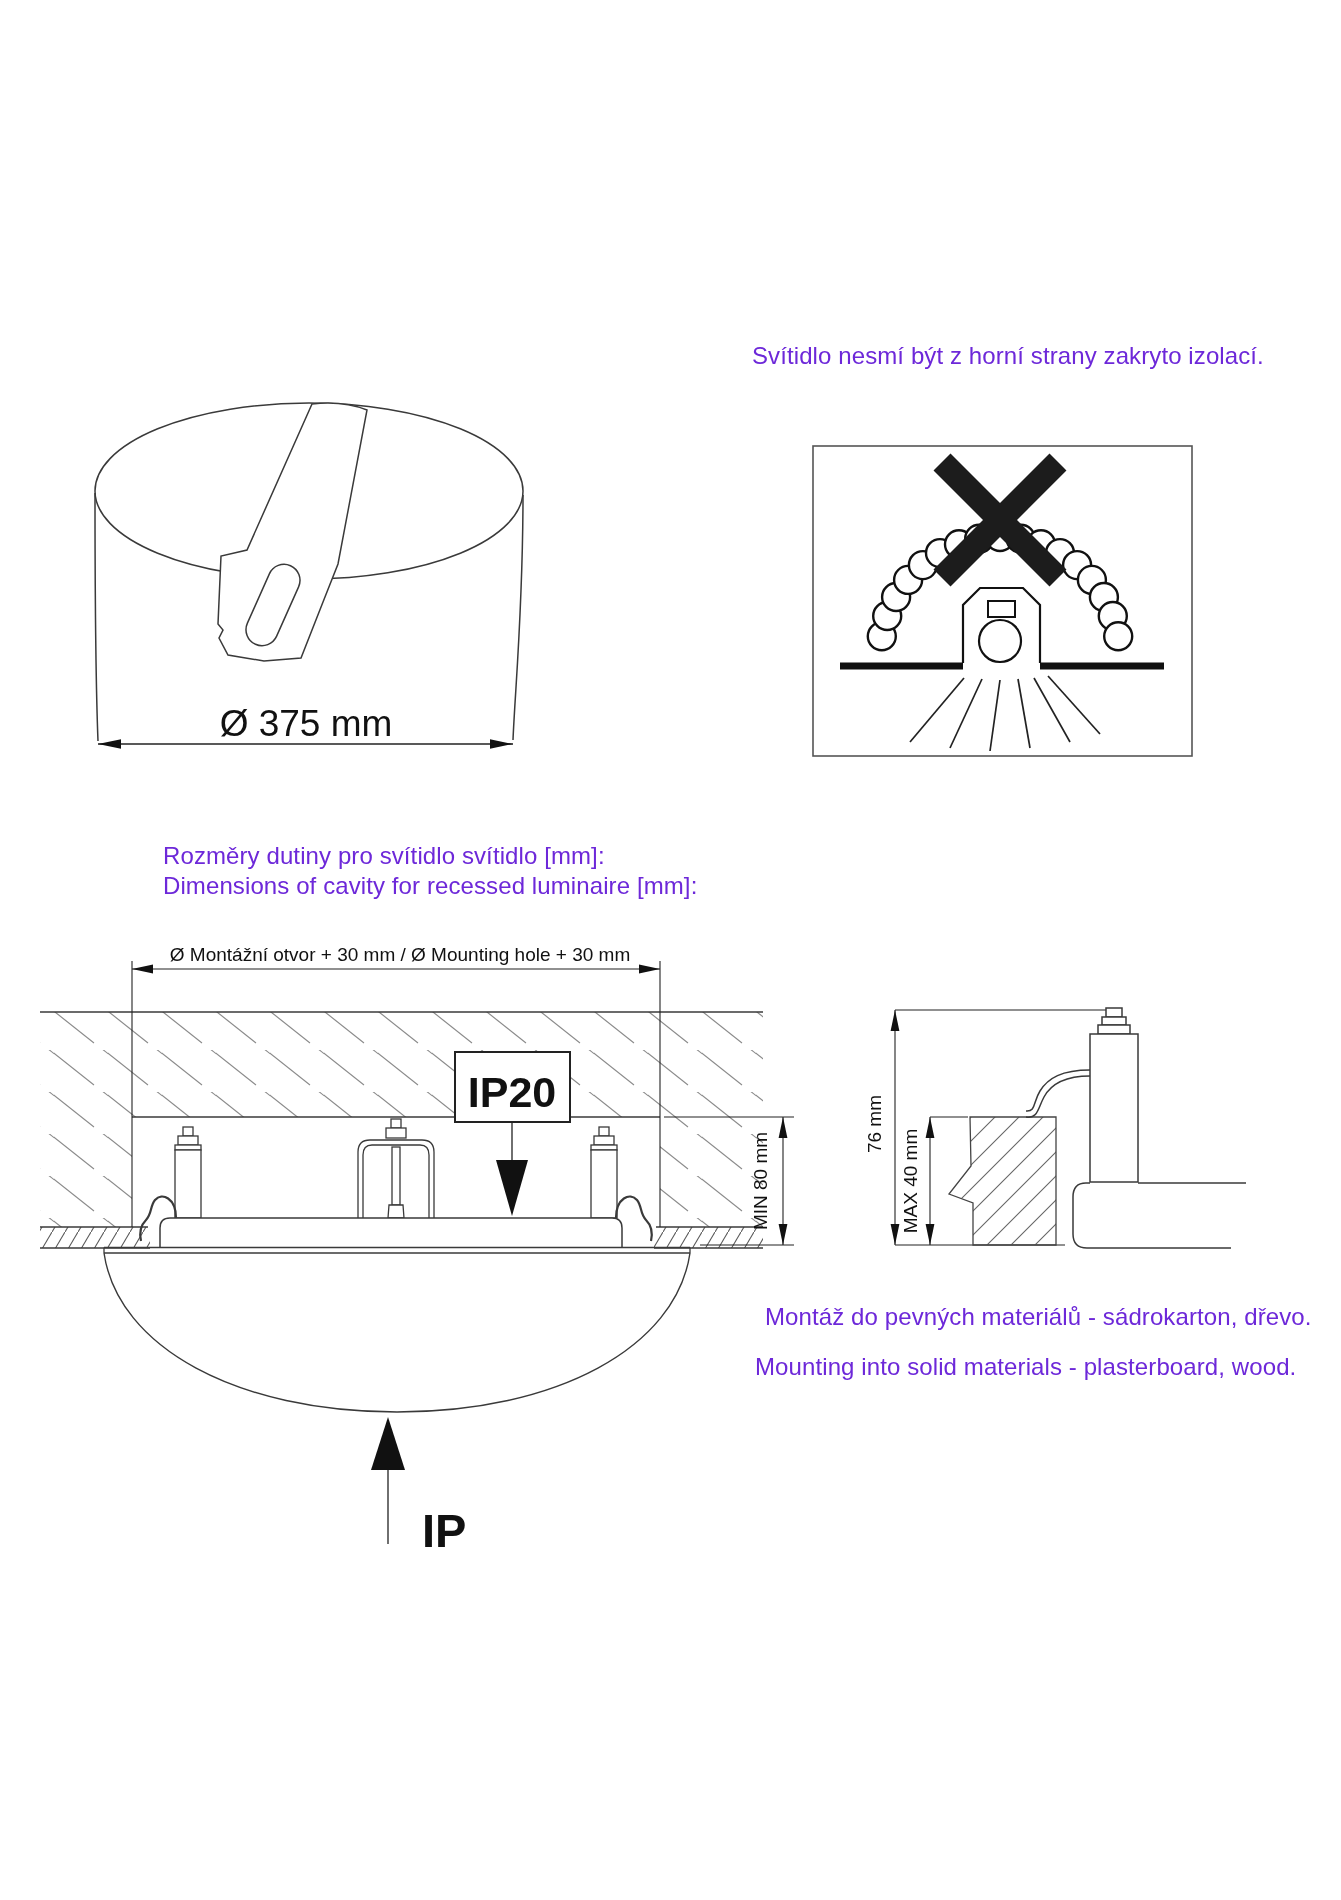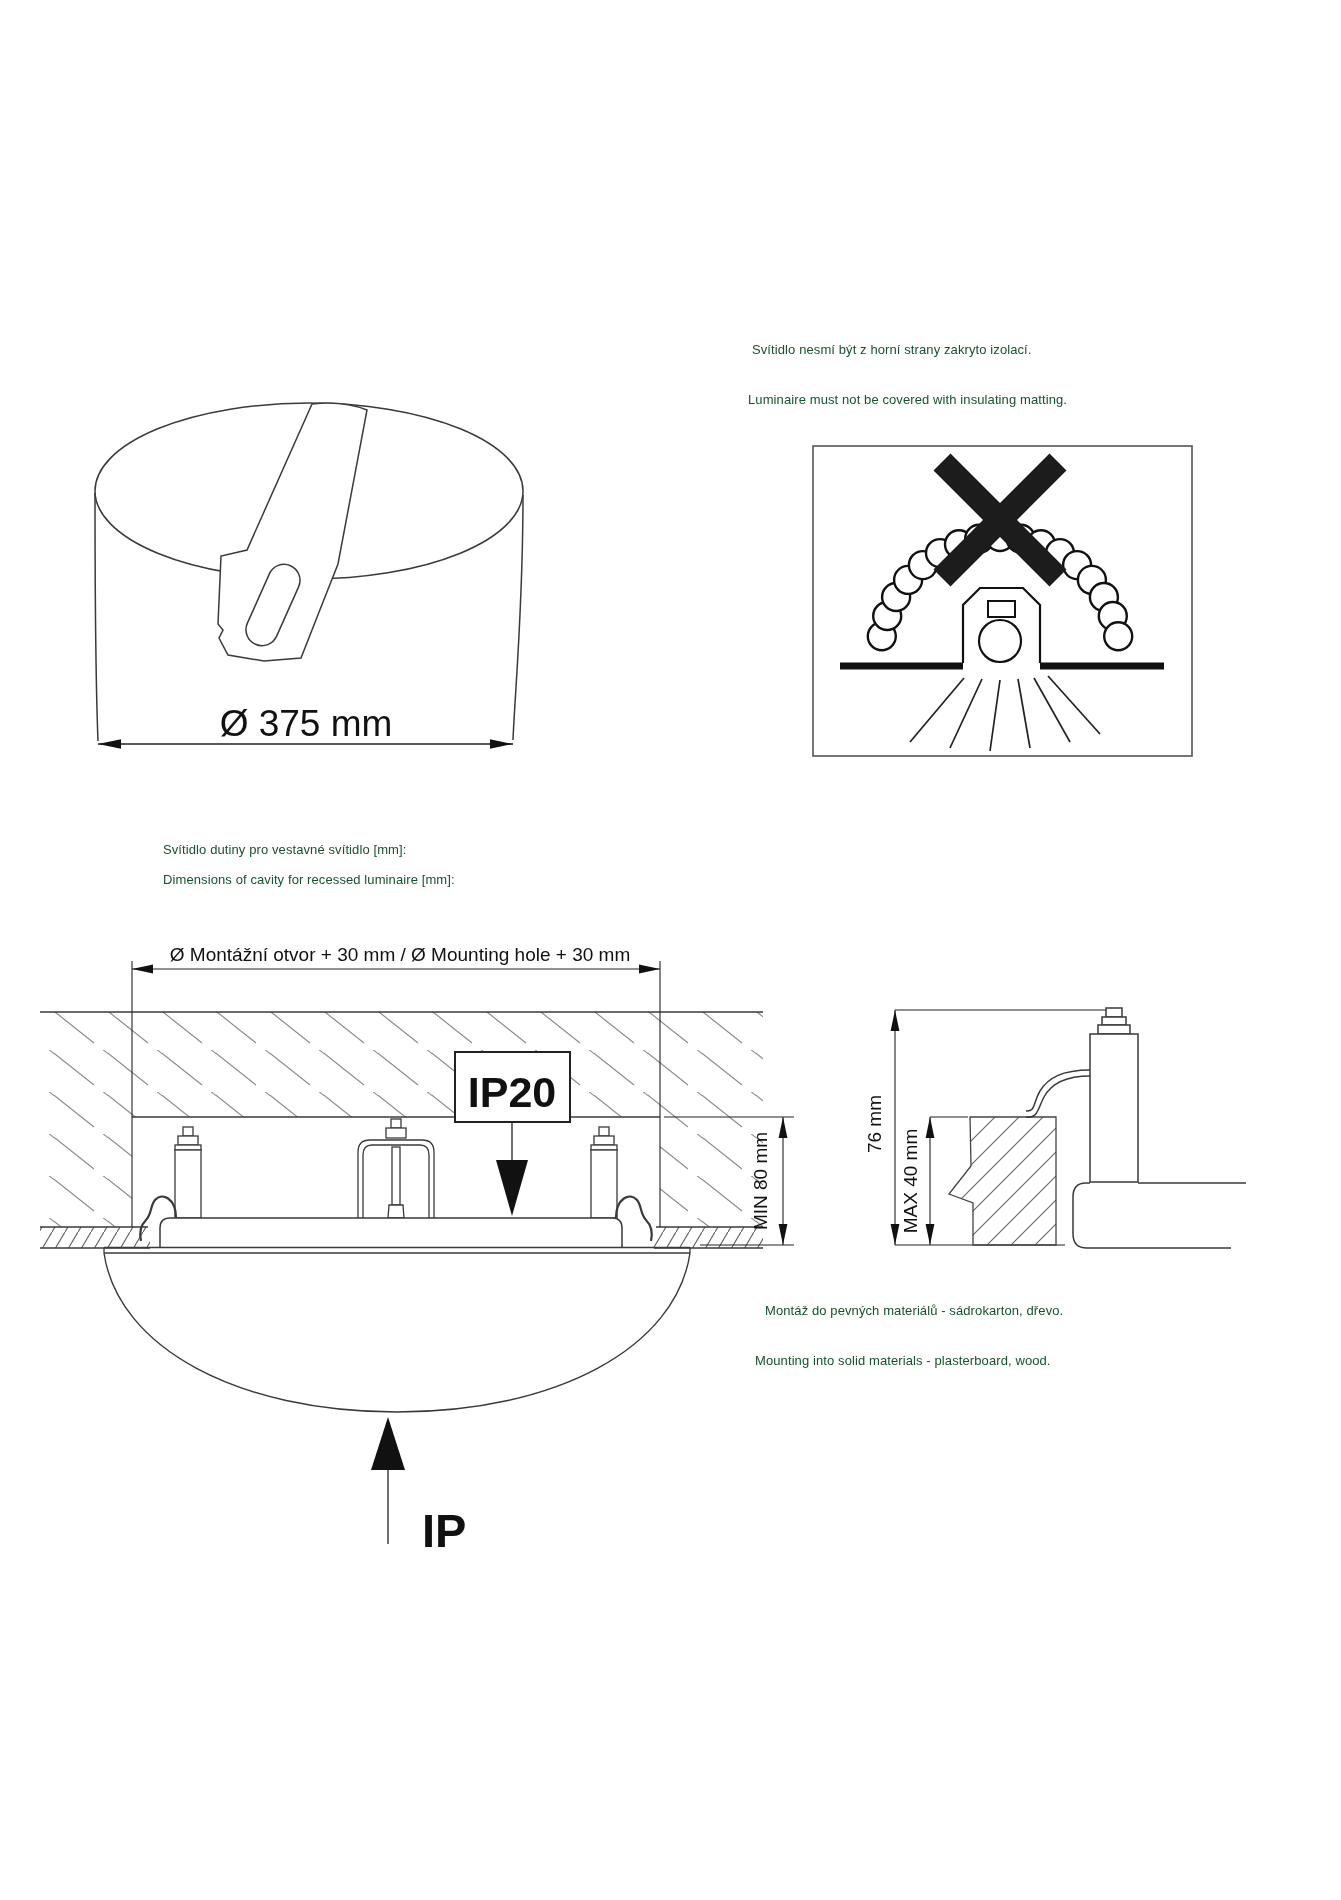--- a/index.html
+++ b/index.html
@@ -1,36 +1,35 @@
 <!DOCTYPE html>
 <html><head>
 <meta charset="utf-8">
 <style>
   html,body{margin:0;padding:0;background:#ffffff;}
   #page{
     position:relative;width:1341px;height:1900px;background:#ffffff;overflow:hidden;
     font-family:"Liberation Sans", sans-serif;color:#1a1a1a;
   }
   .note-line{
-    position:absolute;font-size:13px;color:#14532d;white-space:nowrap;letter-spacing:.1px;
+    position:absolute;font-size:24px;color:#6d28d9;white-space:nowrap;letter-spacing:.1px;
   }
   svg{position:absolute;overflow:visible;}
   svg text{font-family:"Liberation Sans", sans-serif;fill:#111;}
   .dimtext{font-size:19px;}
   .bigdim{font-size:37px;}
   .iptag{font-size:43px;font-weight:bold;}
   .ipfoot{font-size:47px;font-weight:bold;}
 </style>
 </head>
 <body>
 
 <div id="page">
 
   <div class="note-line" style="left:752px;top:342px">Svítidlo nesmí být z horní strany zakryto izolací.</div>
-  <div class="note-line" style="left:748px;top:392px">Luminaire must not be covered with insulating matting.</div>
 
   <svg style="left:812px;top:445px" width="381" height="312" viewBox="0 0 381 312">
     <rect x="1" y="1" width="379" height="310" fill="#ffffff" stroke="#555" stroke-width="1.6"></rect>
 
     <g stroke="#111" stroke-width="2.4" fill="#ffffff">
       <circle cx="69.8" cy="191.2" r="14"></circle>
         <circle cx="75.2" cy="171.0" r="14"></circle>
       <circle cx="84.1" cy="152.0" r="14"></circle>
         <circle cx="96.1" cy="134.9" r="14"></circle>
       <circle cx="110.9" cy="120.1" r="14"></circle>
@@ -84,21 +83,21 @@
     </g>
 
     <g>
       <path d="M98,744 H513" stroke="#222" stroke-width="1.4" fill="none"></path>
       <polygon points="98,744 121,739.3 121,748.7" fill="#111"></polygon>
       <polygon points="513,744 490,739.3 490,748.7" fill="#111"></polygon>
       <text x="306" y="736" text-anchor="middle" class="bigdim">Ø 375 mm</text>
     </g>
   </svg>
 
-  <div class="note-line" style="left:163px;top:842px">Svítidlo dutiny pro vestavné svítidlo [mm]:</div>
+  <div class="note-line" style="left:163px;top:842px">Rozměry dutiny pro svítidlo svítidlo [mm]:</div>
   <div class="note-line" style="left:163px;top:872px">Dimensions of cavity for recessed luminaire [mm]:</div>
 
   <svg style="left:30px;top:940px" width="790" height="670" viewBox="30 940 790 670">
     <defs>
       <pattern id="hatchCeil" patternUnits="userSpaceOnUse" width="54" height="42">
         <g stroke="#8a8a8a" stroke-width="1.1">
           <path d="M-4,0 L40,35"></path>
             <path d="M23,-21 L67,14"></path>
             <path d="M-31,21 L13,56"></path>
         </g>

